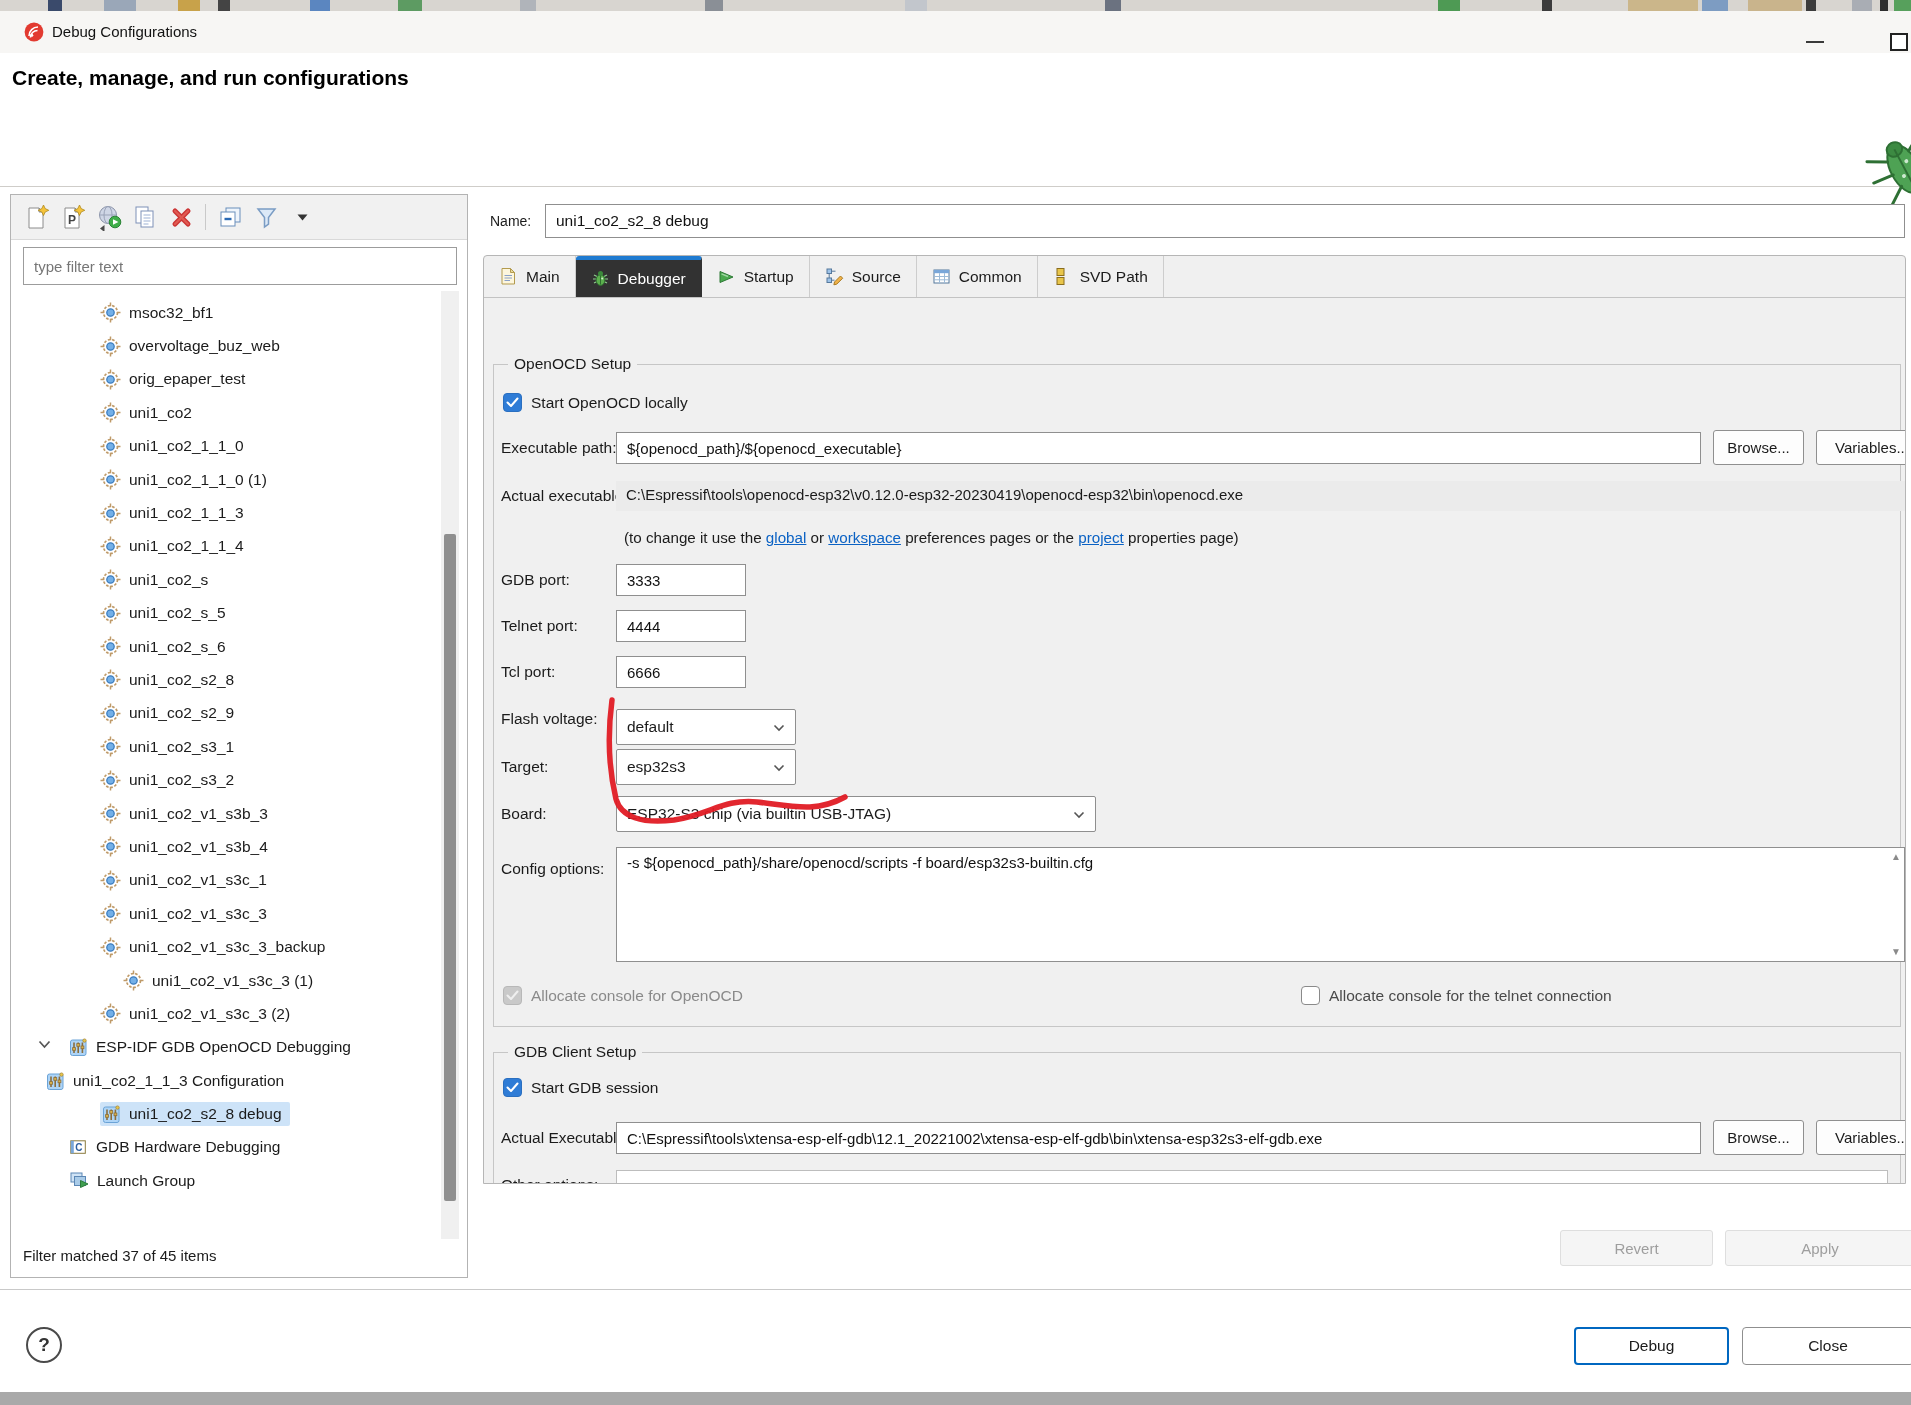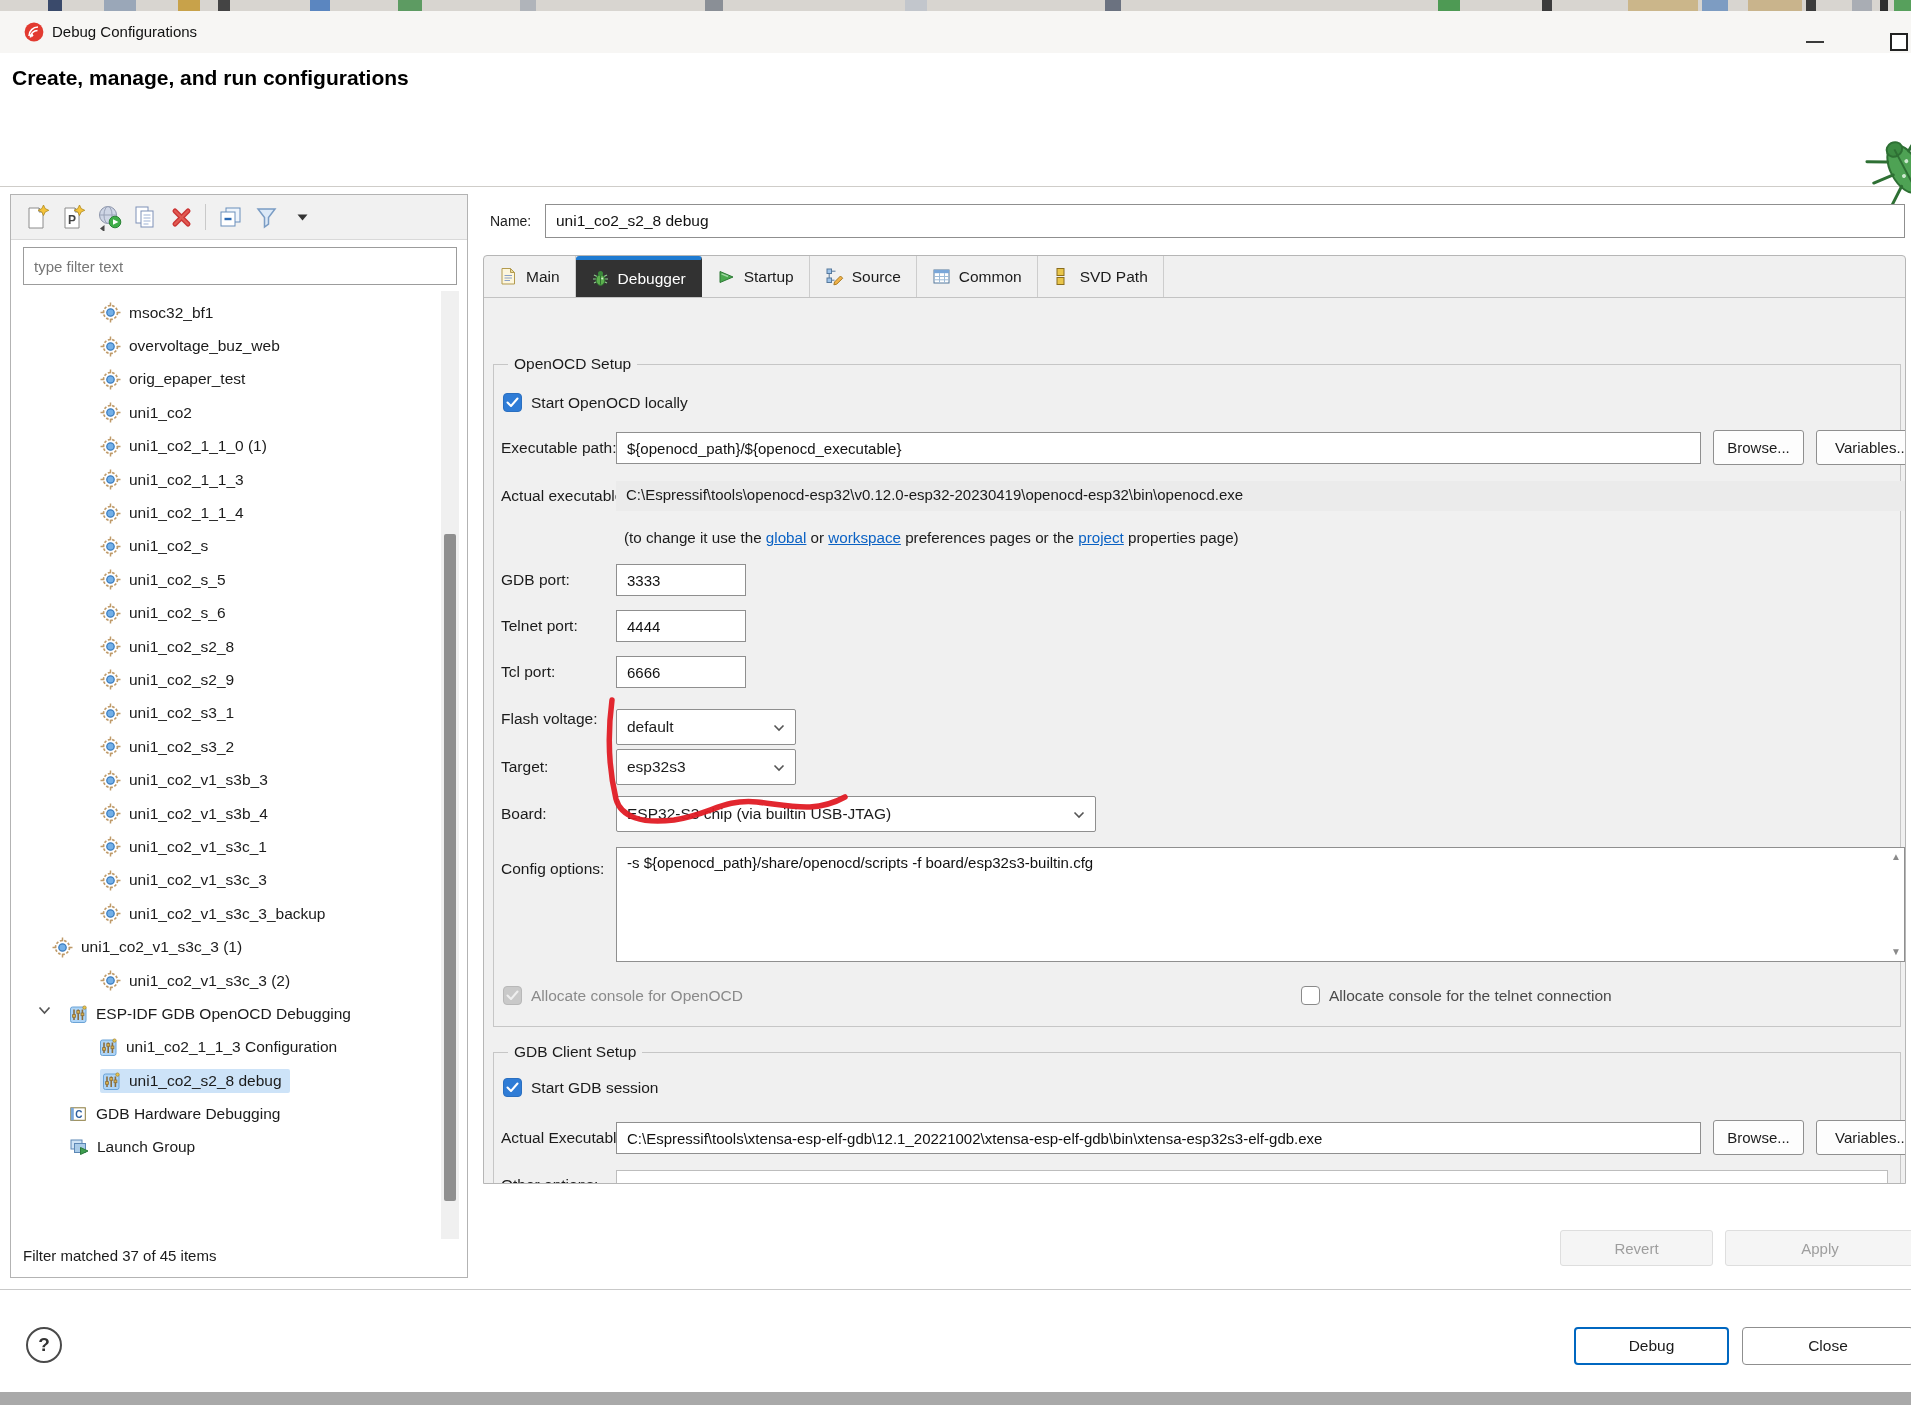--- a/index.html
+++ b/index.html
@@ -261,20 +261,33 @@
           <span class="icon">
             <svg width="21" height="21" viewBox="0 0 21 21">
               <circle cx="10.5" cy="10.5" r="7" fill="none" stroke="#bf9a68" stroke-width="1.7" stroke-dasharray="2.6 1.7"></circle>
               <line x1="10.5" y1="0.5" x2="10.5" y2="4.2" stroke="#bf9a68" stroke-width="1.5"></line>
               <line x1="10.5" y1="16.8" x2="10.5" y2="20.5" stroke="#bf9a68" stroke-width="1.5"></line>
               <line x1="0.5" y1="10.5" x2="4.2" y2="10.5" stroke="#bf9a68" stroke-width="1.5"></line>
               <line x1="16.8" y1="10.5" x2="20.5" y2="10.5" stroke="#bf9a68" stroke-width="1.5"></line>
               <circle cx="10.5" cy="10.5" r="3.7" fill="#74b0e8" stroke="#3c7dbf" stroke-width="1.3"></circle>
             </svg>
           </span>
+          <span class="lbl">uni1_co2_1_1_0</span>
+        </div>
+        <div class="trow" style="padding-left: 88px;">
+          <span class="icon">
+            <svg width="21" height="21" viewBox="0 0 21 21">
+              <circle cx="10.5" cy="10.5" r="7" fill="none" stroke="#bf9a68" stroke-width="1.7" stroke-dasharray="2.6 1.7"></circle>
+              <line x1="10.5" y1="0.5" x2="10.5" y2="4.2" stroke="#bf9a68" stroke-width="1.5"></line>
+              <line x1="10.5" y1="16.8" x2="10.5" y2="20.5" stroke="#bf9a68" stroke-width="1.5"></line>
+              <line x1="0.5" y1="10.5" x2="4.2" y2="10.5" stroke="#bf9a68" stroke-width="1.5"></line>
+              <line x1="16.8" y1="10.5" x2="20.5" y2="10.5" stroke="#bf9a68" stroke-width="1.5"></line>
+              <circle cx="10.5" cy="10.5" r="3.7" fill="#74b0e8" stroke="#3c7dbf" stroke-width="1.3"></circle>
+            </svg>
+          </span>
           <span class="lbl">uni1_co2_1_1_0 (1)</span>
         </div>
         <div class="trow" style="padding-left: 88px;">
           <span class="icon">
             <svg width="21" height="21" viewBox="0 0 21 21">
               <circle cx="10.5" cy="10.5" r="7" fill="none" stroke="#bf9a68" stroke-width="1.7" stroke-dasharray="2.6 1.7"></circle>
               <line x1="10.5" y1="0.5" x2="10.5" y2="4.2" stroke="#bf9a68" stroke-width="1.5"></line>
               <line x1="10.5" y1="16.8" x2="10.5" y2="20.5" stroke="#bf9a68" stroke-width="1.5"></line>
               <line x1="0.5" y1="10.5" x2="4.2" y2="10.5" stroke="#bf9a68" stroke-width="1.5"></line>
               <line x1="16.8" y1="10.5" x2="20.5" y2="10.5" stroke="#bf9a68" stroke-width="1.5"></line>
@@ -445,21 +458,21 @@
               <circle cx="10.5" cy="10.5" r="7" fill="none" stroke="#bf9a68" stroke-width="1.7" stroke-dasharray="2.6 1.7"></circle>
               <line x1="10.5" y1="0.5" x2="10.5" y2="4.2" stroke="#bf9a68" stroke-width="1.5"></line>
               <line x1="10.5" y1="16.8" x2="10.5" y2="20.5" stroke="#bf9a68" stroke-width="1.5"></line>
               <line x1="0.5" y1="10.5" x2="4.2" y2="10.5" stroke="#bf9a68" stroke-width="1.5"></line>
               <line x1="16.8" y1="10.5" x2="20.5" y2="10.5" stroke="#bf9a68" stroke-width="1.5"></line>
               <circle cx="10.5" cy="10.5" r="3.7" fill="#74b0e8" stroke="#3c7dbf" stroke-width="1.3"></circle>
             </svg>
           </span>
           <span class="lbl">uni1_co2_v1_s3c_3_backup</span>
         </div>
-        <div class="trow" style="padding-left: 40px;">
+        <div class="trow" style="padding-left: 111px;">
           <span class="icon">
             <svg width="21" height="21" viewBox="0 0 21 21">
               <circle cx="10.5" cy="10.5" r="7" fill="none" stroke="#bf9a68" stroke-width="1.7" stroke-dasharray="2.6 1.7"></circle>
               <line x1="10.5" y1="0.5" x2="10.5" y2="4.2" stroke="#bf9a68" stroke-width="1.5"></line>
               <line x1="10.5" y1="16.8" x2="10.5" y2="20.5" stroke="#bf9a68" stroke-width="1.5"></line>
               <line x1="0.5" y1="10.5" x2="4.2" y2="10.5" stroke="#bf9a68" stroke-width="1.5"></line>
               <line x1="16.8" y1="10.5" x2="20.5" y2="10.5" stroke="#bf9a68" stroke-width="1.5"></line>
               <circle cx="10.5" cy="10.5" r="3.7" fill="#74b0e8" stroke="#3c7dbf" stroke-width="1.3"></circle>
             </svg>
           </span>
@@ -491,21 +504,21 @@
               <line x1="8.2" y1="4.5" x2="8.2" y2="15" stroke="#8a6d3b" stroke-width="1.6"></line>
               <line x1="12.4" y1="4.5" x2="12.4" y2="15" stroke="#8a6d3b" stroke-width="1.6"></line>
               <rect x="2.6" y="9.6" width="2.9" height="2.7" fill="#d9b24a" stroke="#8a6d3b" stroke-width="0.8"></rect>
               <rect x="6.8" y="5.6" width="2.9" height="2.7" fill="#d9b24a" stroke="#8a6d3b" stroke-width="0.8"></rect>
               <rect x="11" y="8" width="2.9" height="2.7" fill="#d9b24a" stroke="#8a6d3b" stroke-width="0.8"></rect>
               <circle cx="14.5" cy="2.6" r="1.7" fill="#e8c54a" stroke="#a3832e" stroke-width="0.7"></circle>
             </svg>
           </span>
           <span class="lbl">ESP-IDF GDB OpenOCD Debugging</span>
         </div>
-        <div class="trow" style="padding-left: 88px;">
+        <div class="trow" style=" margin-left: 35px;">
           <span class="icon">
             <svg width="18" height="18" viewBox="0 0 18 18">
               <rect x="0.5" y="2" width="15.5" height="15.5" rx="2" fill="#add4f7" stroke="#6ba3d6"></rect>
               <line x1="4" y1="4.5" x2="4" y2="15" stroke="#8a6d3b" stroke-width="1.6"></line>
               <line x1="8.2" y1="4.5" x2="8.2" y2="15" stroke="#8a6d3b" stroke-width="1.6"></line>
               <line x1="12.4" y1="4.5" x2="12.4" y2="15" stroke="#8a6d3b" stroke-width="1.6"></line>
               <rect x="2.6" y="9.6" width="2.9" height="2.7" fill="#d9b24a" stroke="#8a6d3b" stroke-width="0.8"></rect>
               <rect x="6.8" y="5.6" width="2.9" height="2.7" fill="#d9b24a" stroke="#8a6d3b" stroke-width="0.8"></rect>
               <rect x="11" y="8" width="2.9" height="2.7" fill="#d9b24a" stroke="#8a6d3b" stroke-width="0.8"></rect>
               <circle cx="14.5" cy="2.6" r="1.7" fill="#e8c54a" stroke="#a3832e" stroke-width="0.7"></circle>

